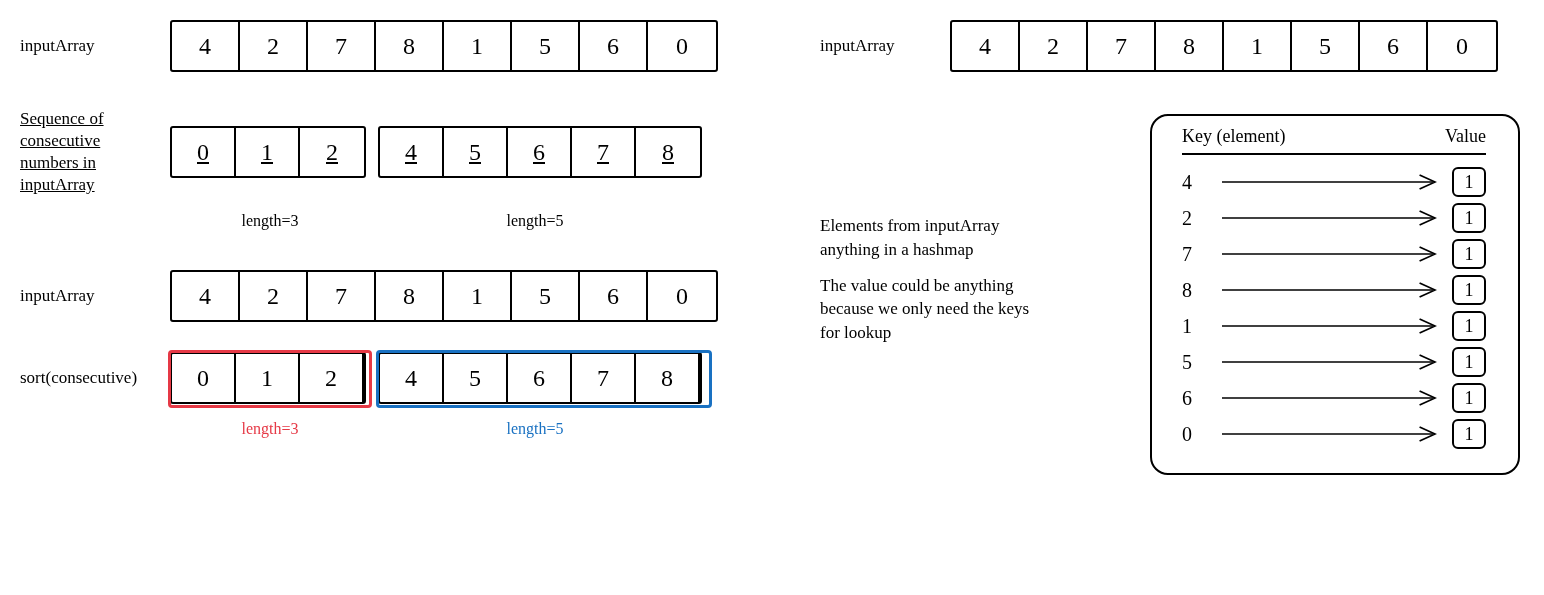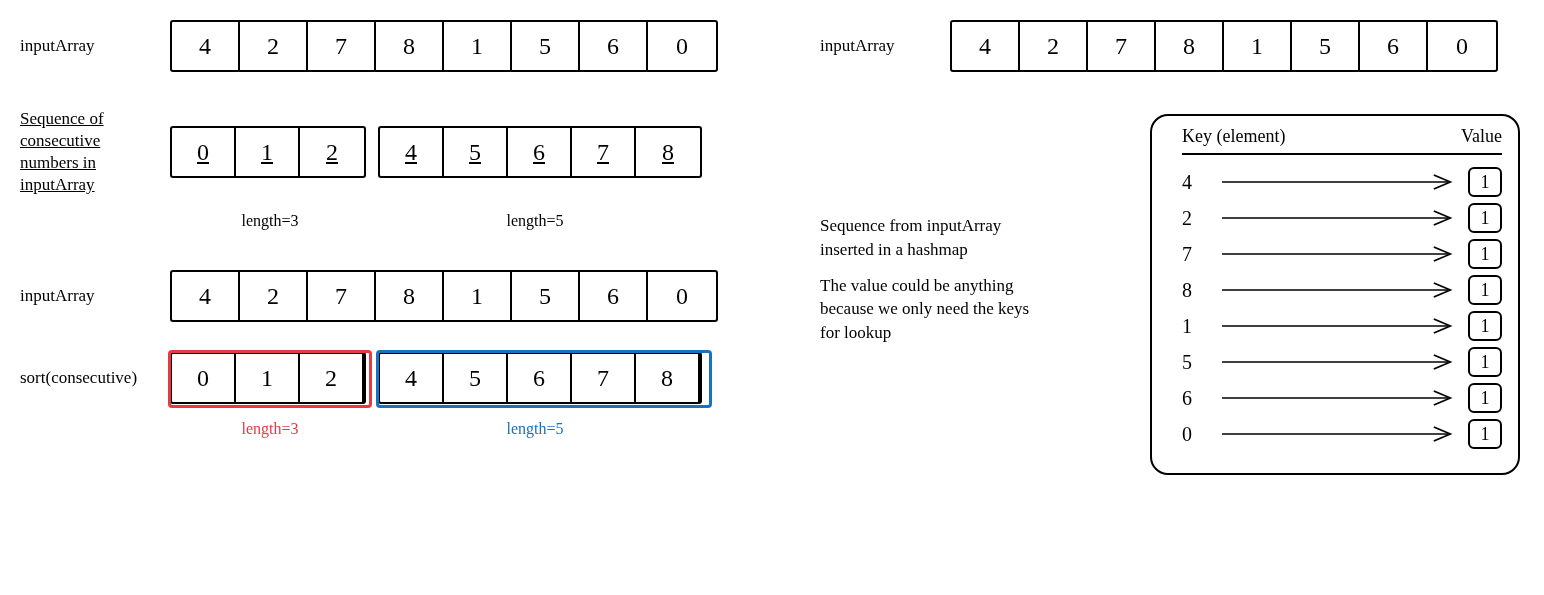--- a/index.html
+++ b/index.html
@@ -73,21 +73,21 @@
   .rel { position: relative; }
   .red-text { color: #e63946; }
   .blue-text { color: #1971c2; }
   
   .spacer { height: 40px; }
   
   .hashmap-box {
     border: 2px solid #000;
     border-radius: 18px;
     width: 370px;
-    padding: 10px 16px 18px 30px;
+    padding: 10px 32px 18px 30px;
     margin-left: auto;
   }
   .hashmap-header {
     display: flex;
     justify-content: space-between;
     font-size: 18px;
     border-bottom: 2px solid #000;
     padding-bottom: 6px;
     margin-bottom: 12px;
   }
@@ -227,21 +227,21 @@
         <div class="cell">5</div>
         <div class="cell">6</div>
         <div class="cell">0</div>
       </div>
     </div>
 
     <div style="height:30px;"></div>
 
     <div class="right-row">
       <div class="right-label" style="margin-top:100px;">
-        <div>Sequence from inputArray inserted in a hashmap</div>
+        <div>Elements from inputArray anything in a hashmap</div>
         <div style="height:12px;"></div>
         <div>The value could be anything because we only need the keys for lookup</div>
       </div>
 
       <div class="hashmap-box">
         <div class="hashmap-header">
           <span>Key (element)</span>
           <span>Value</span>
         </div>
         <div id="hashmap-rows">

